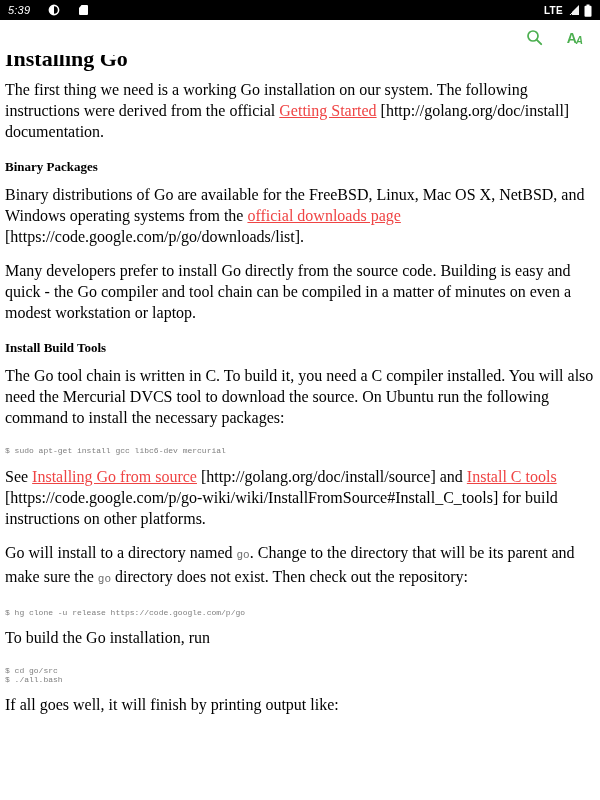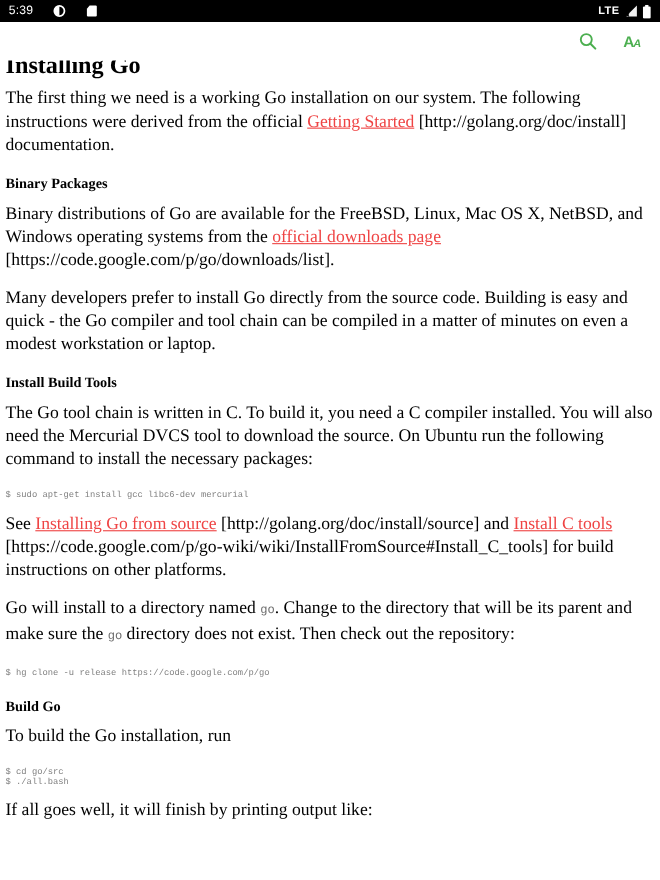--- a/index.html
+++ b/index.html
@@ -8,21 +8,21 @@
     font-family:"Liberation Serif", serif;
     position:relative;
   }
   
   .statusbar{
     height:20px;background:#000;color:#fff;
     display:flex;align-items:center;
     font-family:"Liberation Sans", sans-serif;font-size:11px;
     padding:0 8px;box-sizing:border-box;
   }
-  .sb-left{display:flex;align-items:flex-end;gap:18px;}
+  .sb-left{display:flex;align-items:flex-end;gap:18px;font-style:italic;}
   .sb-right{margin-left:auto;display:flex;align-items:center;gap:4px;}
   .sb-time{letter-spacing:.2px;}
   .sb-carrier{font-size:10px;font-weight:bold;letter-spacing:.3px;}
   .sb-icon svg{display:block;}
   
   .toolbar{
     height:35px;background:#fff;position:relative;z-index:2;
     display:flex;align-items:center;
     padding:0 16px;box-sizing:border-box;
   }
@@ -137,21 +137,20 @@
 
   <pre class="codeblock">$ sudo apt-get install gcc libc6-dev mercurial</pre>
 
   <p><span>See </span><a class="link">Installing Go from source</a><span> [http://golang.org/doc/install/source] and </span><a class="link">Install C tools</a><span> [https://code.google.com/p/go-wiki/wiki/InstallFromSource#Install_C_tools] for build instructions on other platforms.</span></p>
 
 
   <p><span>Go will install to a directory named </span><code class="inline">go</code><span>. Change to the directory that will be its parent and make sure the </span><code class="inline">go</code><span> directory does not exist. Then check out the repository:</span></p>
 
   <pre class="codeblock">$ hg clone -u release https://code.google.com/p/go</pre>
 
-  <h2>Build Go</h2>
 
   <p>To build the Go installation, run</p>
 
   <pre class="codeblock">$ cd go/src
 $ ./all.bash</pre>
 
   <p>If all goes well, it will finish by printing output like:</p>
 
 </div>
 

